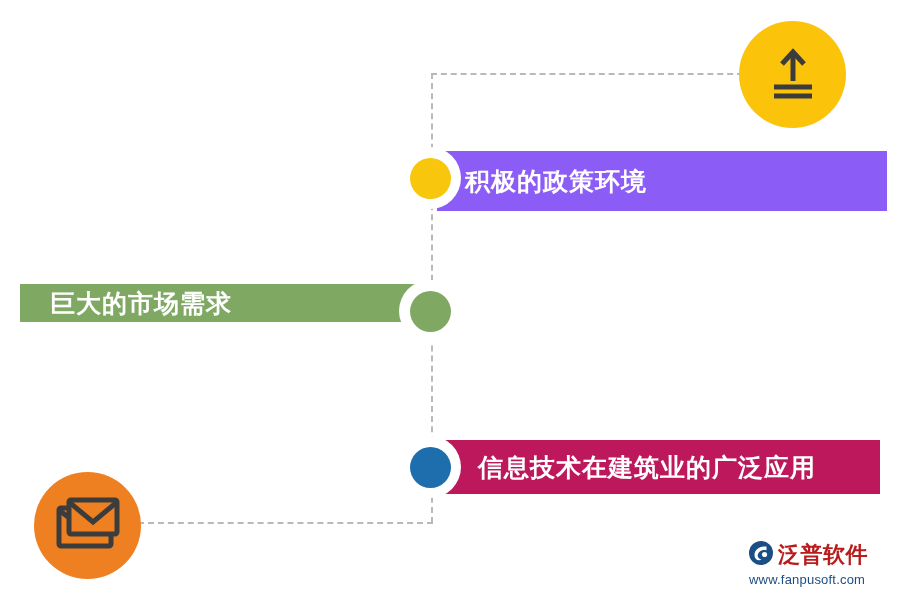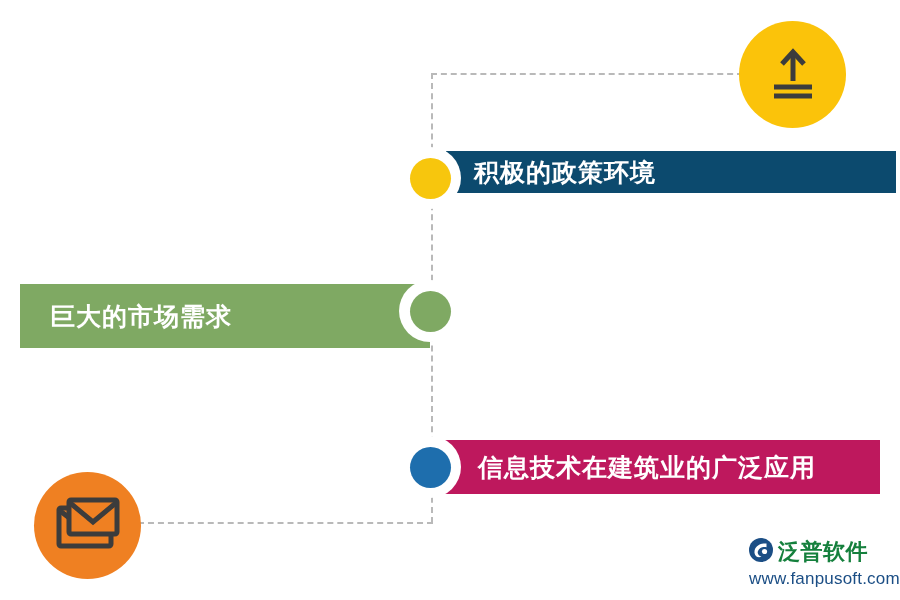--- a/index.html
+++ b/index.html
@@ -41,36 +41,36 @@
     box-sizing: border-box;
   }
   .bar-label {
     font-weight: bold;
     color: #ffffff;
     letter-spacing: 1px;
     white-space: nowrap;
   }
 
   #bar-policy {
-    left: 446px;
+    left: 437px;
     top: 151px;
     width: 450px;
-    height: 42px;
-    background: #0c4a6e;
+    height: 60px;
+    background: #8b5cf6;
   }
   #bar-policy .bar-label {
     font-size: 25px;
     margin-left: 28px;
   }
 
   #bar-market {
     left: 20px;
     top: 284px;
     width: 410px;
-    height: 64px;
+    height: 38px;
     background: #7fa963;
   }
   #bar-market .bar-label {
     font-size: 25px;
     margin-left: 30px;
   }
 
   #bar-it {
     left: 430px;
     top: 440px;
@@ -165,26 +165,26 @@
     align-items: flex-start;
     justify-content: center;
   }
   #logo-row {
     display: flex;
     align-items: center;
   }
   #logo-text {
     font-size: 22px;
     font-weight: bold;
-    color: #15803d;
+    color: #b91c1c;
     margin-left: 4px;
     letter-spacing: 0.5px;
   }
   #logo-url {
-    font-size: 17px;
+    font-size: 13px;
     color: #1b4e85;
     margin-left: 1px;
     margin-top: 2px;
     letter-spacing: 0.2px;
   }
 </style>
 </head>
 <body>
 
 <div id="stage">

